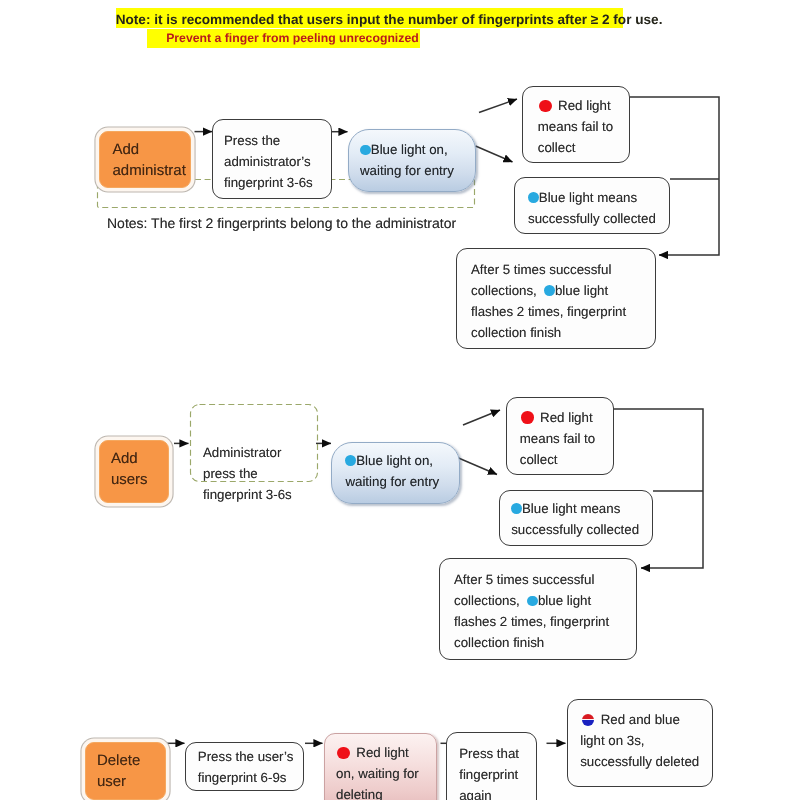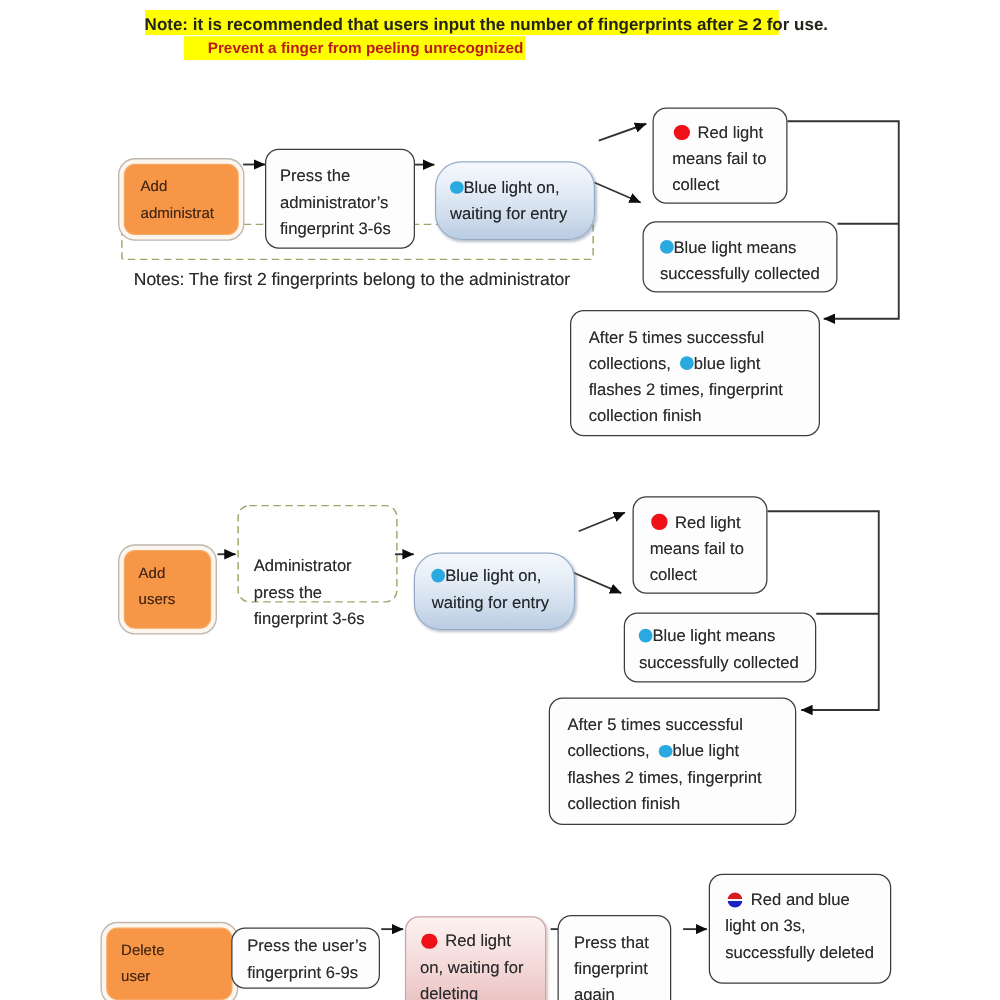--- a/index.html
+++ b/index.html
@@ -23,21 +23,21 @@
   
   .rb { border:1.2px solid #3c3c3c; border-radius:11px; background:#fdfdfd; }
   .txt { white-space:pre; color:#2b2b2b; font-size:13.3px; line-height:21px; text-shadow:0 0 0.5px rgba(50,50,50,0.55); }
 
   
   .orange {
     background:#f79646; border:1px solid #f5a85f; border-radius:9px;
     box-shadow:0 0 0 3.5px #fdf6ef, 0 0 0 4.6px #bdb7b0, 1.5px 2px 2.5px rgba(120,95,70,0.38);
     color:#3d2613;
   }
-  .orange .txt { color:#46260f; font-size:12px; line-height:21px; }
+  .orange .txt { color:#46260f; font-size:15px; line-height:21px; }
 
   
   .bluebox {
     background:linear-gradient(180deg,#f4f8fc 0%,#e3ecf6 38%,#cfdcec 72%,#b9cce2 100%);
     border:1px solid #93abc6; border-radius:21px;
     box-shadow:1.2px 1.6px 2.2px rgba(80,100,130,0.4);
   }
   .bluebox .txt { color:#23282d; }
 
   
@@ -158,21 +158,21 @@
 successfully collected</span></div>
   </div>
 
   <div class="node rb" style="left:439px;top:530px;width:198px;height:102px;padding:0 14px">
     <div class="txt"><span>After 5 times successful
 collections,  </span><span class="dot dot-blue"></span><span>blue light
 flashes 2 times, fingerprint
 collection finish</span></div>
   </div>
 
-  <div class="node orange" style="left:85px;top:714px;width:101px;height:57.5px;padding:0 10.9px">
+  <div class="node orange" style="left:85px;top:714px;width:81px;height:57.5px;padding:0 10.9px">
     <div class="txt" style="top:0">Delete
 user</div>
   </div>
 
   <div class="node rb" style="left:185px;top:713.8px;width:118.5px;height:49px;padding:0 11.8px">
     <div class="txt" style="top:0.3px">Press the user’s
 fingerprint 6-9s</div>
   </div>
 
   <div class="node pinkbox" style="left:323.7px;top:704.6px;width:113px;height:83px;padding:0 11.3px">

